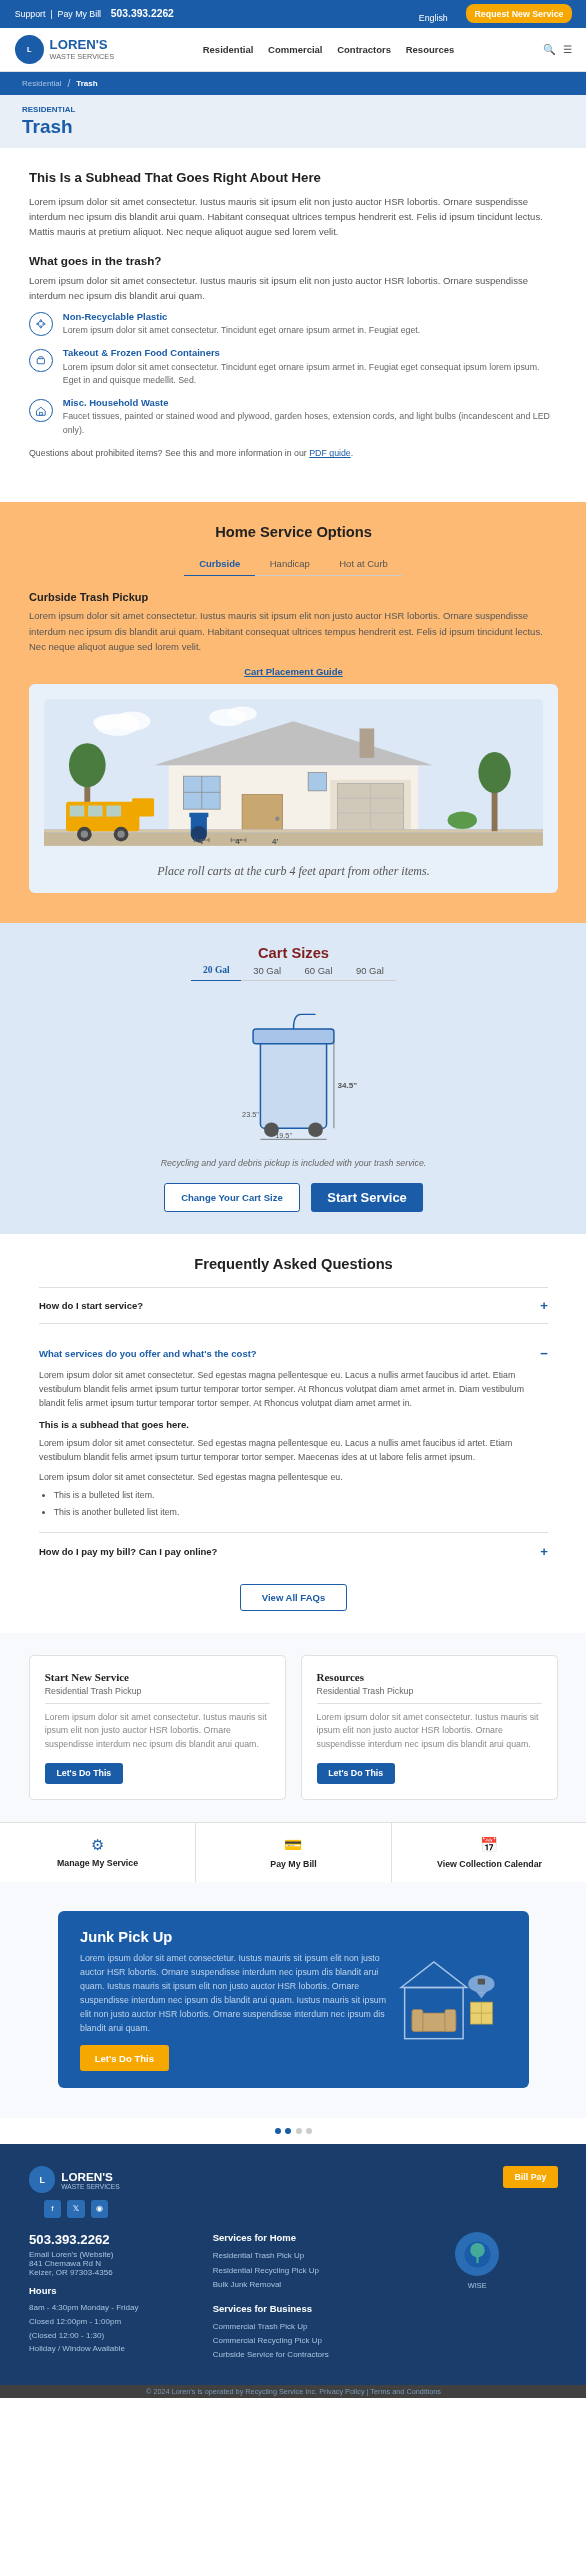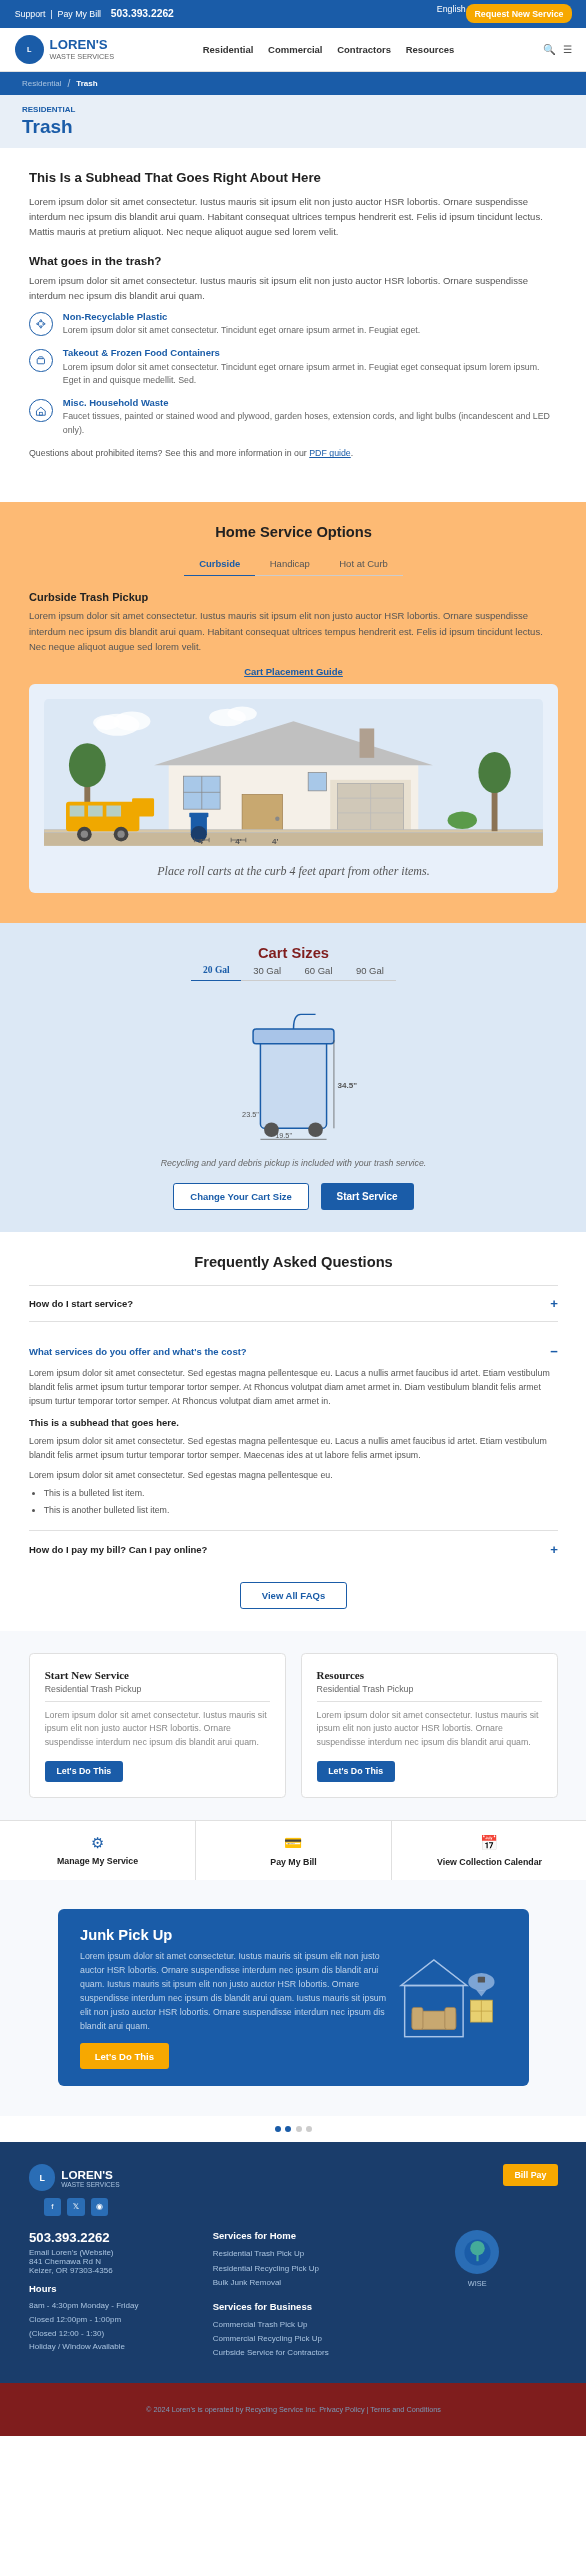--- a/index.html
+++ b/index.html
@@ -10,21 +10,21 @@
       background: #1a5ca8;
       color: #fff;
       display: flex;
       align-items: center;
       justify-content: space-between;
       padding: 4.4px 14.7px;
       font-size: 8.8px;
     }
     .top-bar a { color: #fff; text-decoration: none; }
     .top-bar .phone { font-weight: bold; font-size: 10.3px; }
-    .top-bar .right { display: flex; align-items: flex-start; gap: 0; }
+    .top-bar .right { display: flex; align-items: flex-end; gap: 18px; }
     .btn-request {
       background: #f7a800;
       color: #fff;
       border: none;
       padding: 4.4px 8.8px;
       border-radius: 8px;
       font-size: 8.8px;
       font-weight: bold;
       cursor: pointer;
     }
@@ -148,27 +148,27 @@
       font-size: 9.5px;
       font-weight: bold;
       cursor: pointer;
     }
     .btn-start-service {
       background: #1a5ca8;
       color: #fff;
       border: none;
       padding: 7.3px 16px;
       border-radius: 2.9px;
-      font-size: 10px;
-      font-weight: bold;
-      cursor: pointer;
-    }
-
-    
-    .faq-section { padding: 22px 29px; }
+      font-size: 13px;
+      font-weight: bold;
+      cursor: pointer;
+    }
+
+    
+    .faq-section { padding: 22px 39px; }
     .faq-title { font-size: 14.7px; font-weight: bold; color: #222; margin-bottom: 14.7px; text-align: center; }
     .faq-item {
       border-top: 0.7px solid #e0e0e0;
       padding: 10.3px 0;
     }
     .faq-question {
       display: flex;
       justify-content: space-between;
       align-items: center;
       cursor: pointer;
@@ -287,23 +287,23 @@
     .footer-body { display: flex; gap: 22px; }
     .footer-col { flex: 1; }
     .footer-col-title { color: #fff; font-weight: bold; font-size: 9.5px; margin-bottom: 5.9px; }
     .footer-col p, .footer-col a { color: #aac4e0; font-size: 8px; line-height: 1.8; display: block; text-decoration: none; }
     .footer-phone { color: #fff; font-size: 13.2px; font-weight: bold; margin-bottom: 2.9px; display: block; }
     .footer-hours { font-size: 8px; color: #aac4e0; line-height: 1.7; }
     .footer-wise { display: flex; flex-direction: column; align-items: center; }
     .wise-circle { width: 44px; height: 44px; background: #2a6db5; border-radius: 50%; display: flex; align-items: center; justify-content: center; margin-bottom: 4.4px; }
     .wise-text { color: #aac4e0; font-size: 7.3px; text-align: center; }
     .footer-bottom {
-      background: #7f1d1d;
+      background: #404040;
       text-align: center;
-      padding: 22px;
+      padding: 2px;
       font-size: 7.3px;
       color: #7a9ab8;
     }
     .bill-pay-btn {
       background: #f7a800;
       color: #fff;
       border: none;
       padding: 5.9px 11.7px;
       border-radius: 2.9px;
       font-size: 8.8px;

